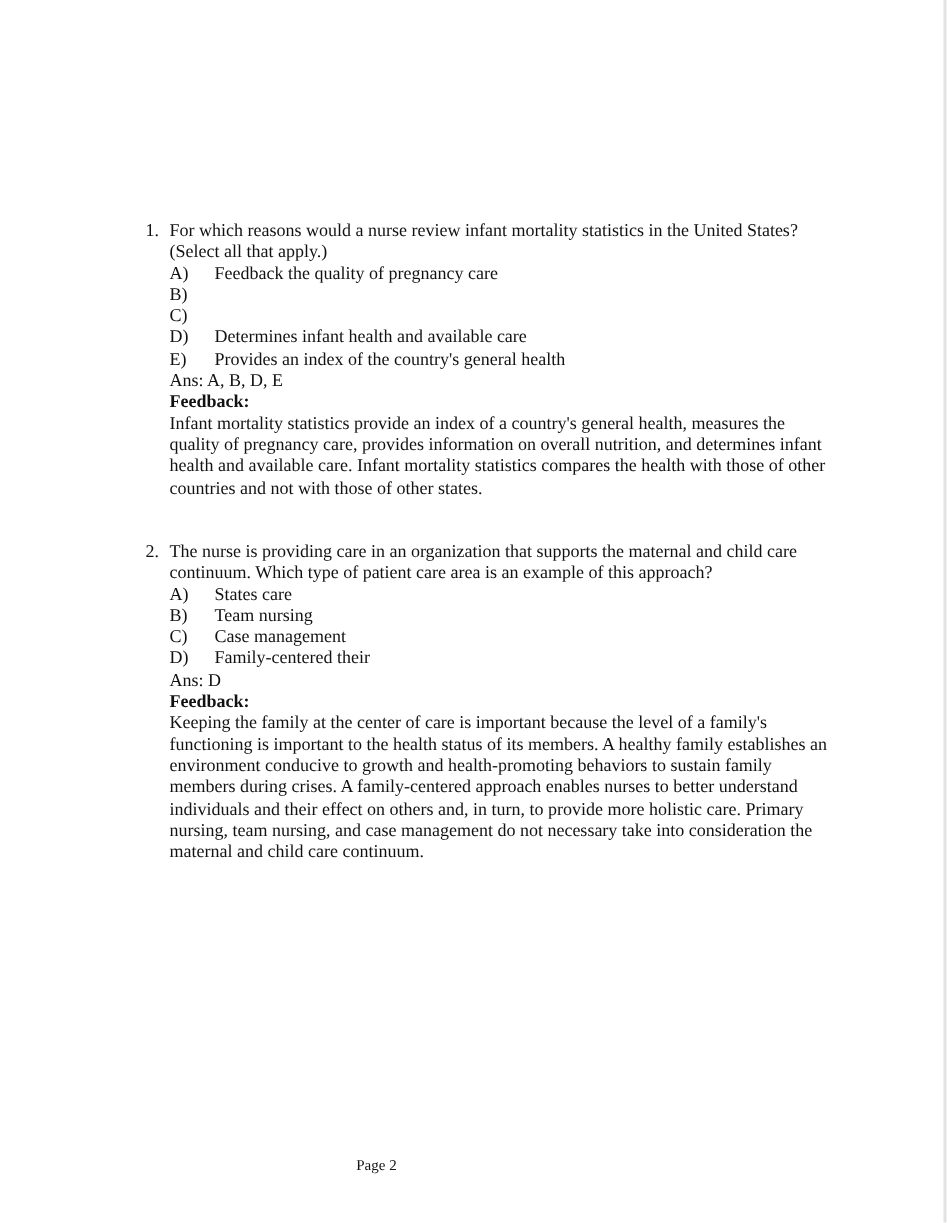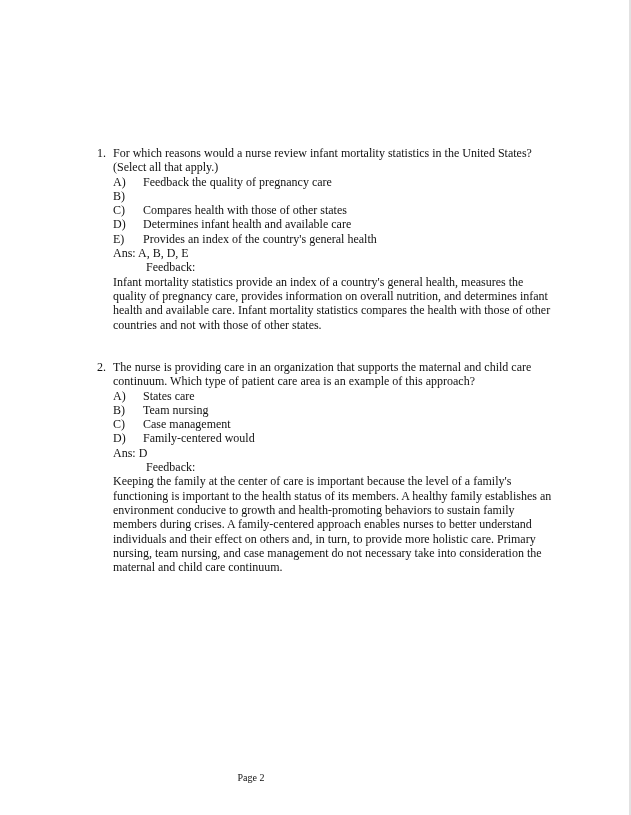--- a/index.html
+++ b/index.html
@@ -10,21 +10,21 @@
   }
   .edge { position: absolute; top: 0; right: 0; width: 2px; height: 815px; background: #e2e2e2; }
   .question { position: absolute; left: 97px; width: 460px; }
   .q1 { top: 146px; }
   .q2 { top: 360px; }
   .qrow { display: flex; }
   .qnum { width: 16px; flex: 0 0 16px; }
   .qbody { flex: 1; }
   .opt { display: flex; }
   .opt-letter { width: 30px; flex: 0 0 30px; }
-  .bold { font-weight: normal; margin-left: 33px; }
+  .bold { font-weight: bold; }
   .footer { position: absolute; top: 771px; left: 0; width: 502px; text-align: center; font-size: 10px; }
 </style>
 </head>
 <body>
 
 <div class="edge"></div>
 
 <div class="question q1">
   <div class="qrow">
     <span class="qnum">1.</span>
@@ -32,21 +32,20 @@
       <div>For which reasons would a nurse review infant mortality statistics in the United States? (Select all that apply.)</div>
       <div class="opt">
           <span class="opt-letter">A)</span>
           <span>Feedback the quality of pregnancy care</span>
         </div>
       <div class="opt">
           <span class="opt-letter">B)</span>
         </div>
       <div class="opt">
           <span class="opt-letter">C)</span>
-          <span>Compares health with those of other states</span>
         </div>
       <div class="opt">
           <span class="opt-letter">D)</span>
           <span>Determines infant health and available care</span>
         </div>
       <div class="opt">
           <span class="opt-letter">E)</span>
           <span>Provides an index of the country's general health</span>
         </div>
       <div>Ans: A, B, D, E</div>
@@ -68,21 +67,21 @@
       <div class="opt">
           <span class="opt-letter">B)</span>
           <span>Team nursing</span>
         </div>
       <div class="opt">
           <span class="opt-letter">C)</span>
           <span>Case management</span>
         </div>
       <div class="opt">
           <span class="opt-letter">D)</span>
-          <span>Family-centered would</span>
+          <span>Family-centered their</span>
         </div>
       <div>Ans: D</div>
       <div class="bold">Feedback:</div>
       <div>Keeping the family at the center of care is important because the level of a family's functioning is important to the health status of its members. A healthy family establishes an environment conducive to growth and health-promoting behaviors to sustain family members during crises. A family-centered approach enables nurses to better understand individuals and their effect on others and, in turn, to provide more holistic care. Primary nursing, team nursing, and case management do not necessary take into consideration the maternal and child care continuum.</div>
     </div>
   </div>
 </div>
 
 <div class="footer">Page 2</div>
 

